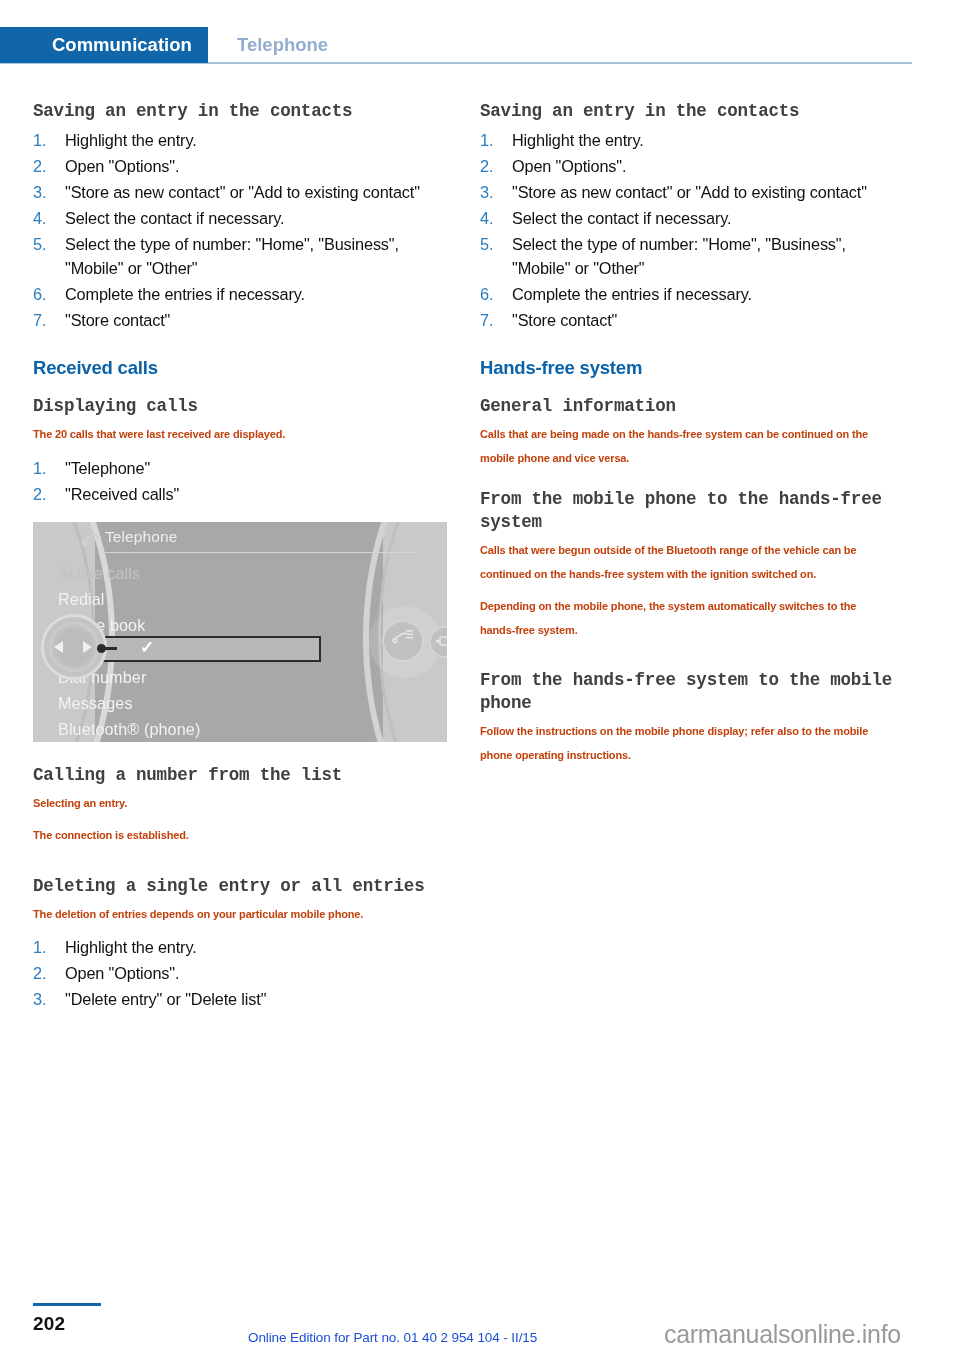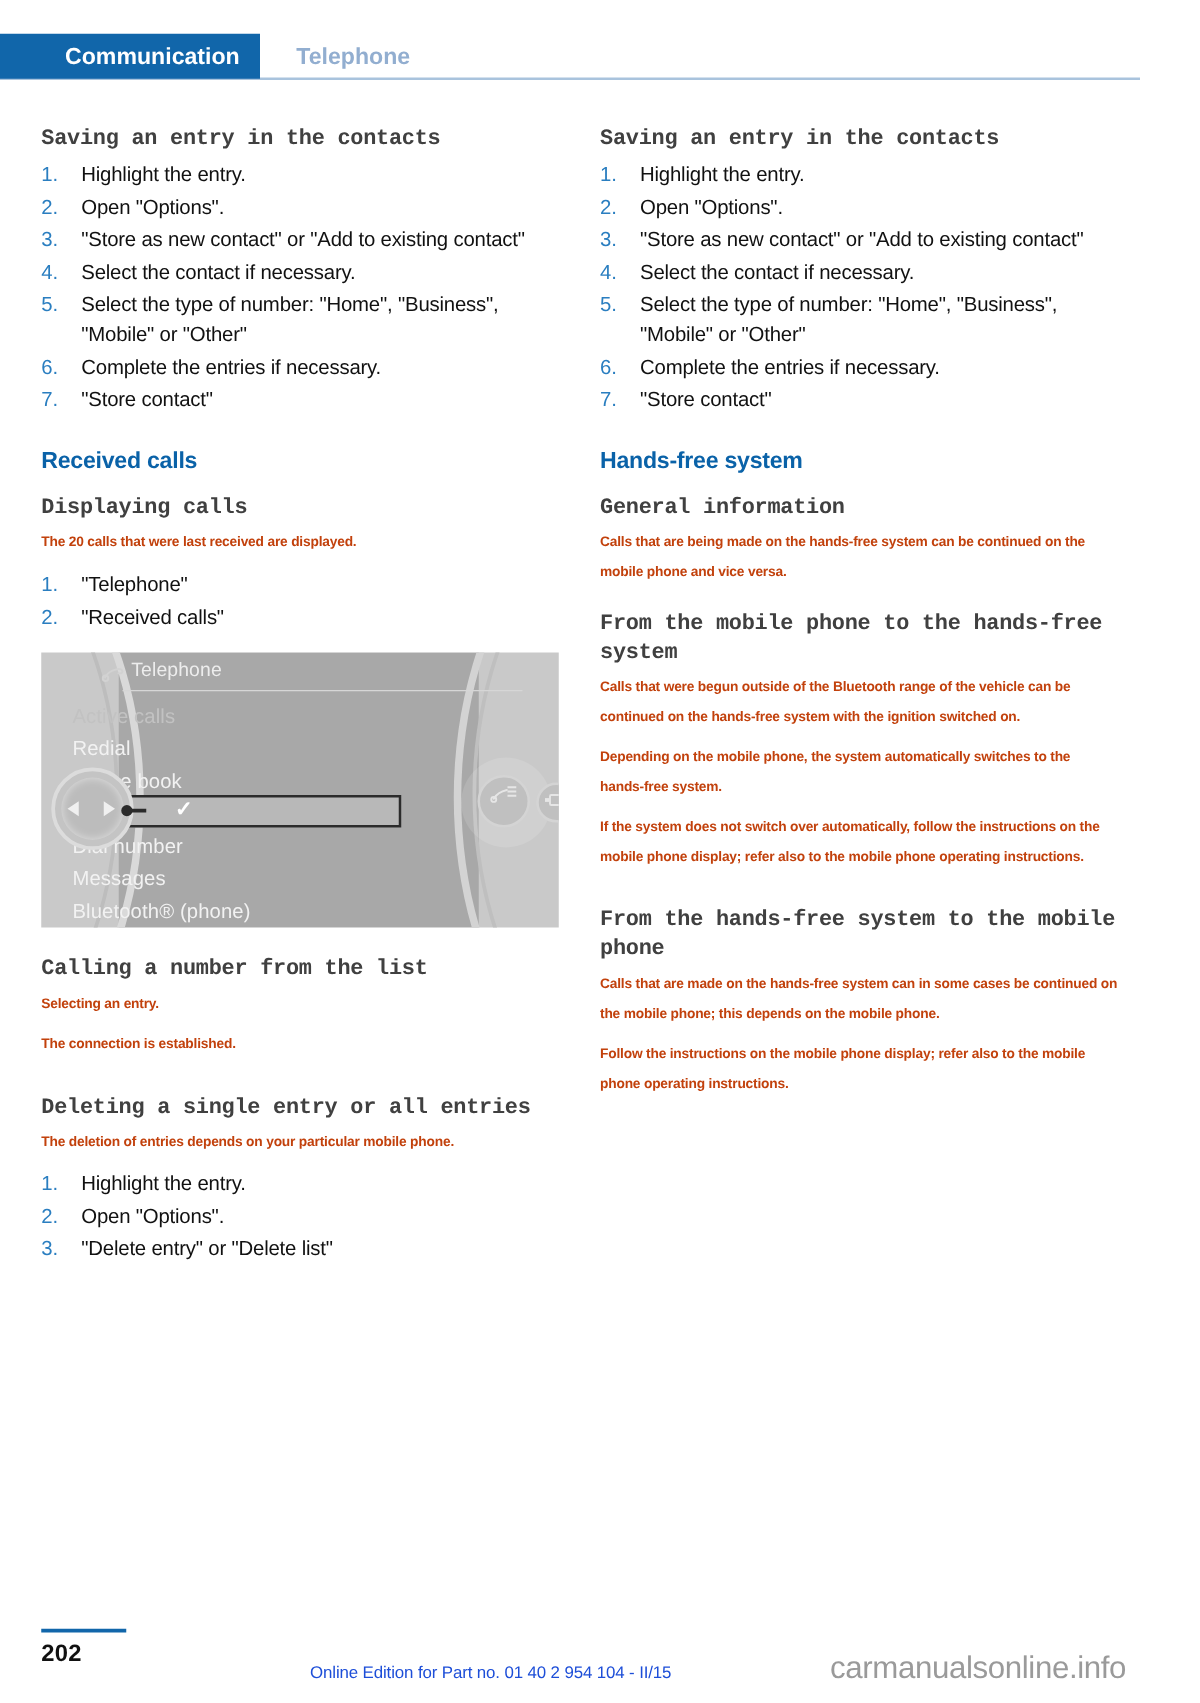--- a/index.html
+++ b/index.html
@@ -491,27 +491,25 @@
     <h3 class="sub">General information</h3>
 
     <p class="body">Calls that are being made on the hands-free system can be continued on the mobile phone and vice versa.</p>
 
     <div class="gap-sm"></div>
 
     <h3 class="sub">From the mobile phone to the hands-free system</h3>
 
     <p class="body">Calls that were begun outside of the Bluetooth range of the vehicle can be continued on the hands-free system with the ignition switched on.</p>
     <p class="body">Depending on the mobile phone, the system automatically switches to the hands-free system.</p>
-    <p class="body">If the system does not switch over automatically, follow the instructions on the mobile phone display; refer also to the mobile phone operating instructions.</p>
 
     <div class="gap-md"></div>
 
     <h3 class="sub">From the hands-free system to the mobile phone</h3>
 
-    <p class="body">Calls that are made on the hands-free system can in some cases be continued on the mobile phone; this depends on the mobile phone.</p>
     <p class="body">Follow the instructions on the mobile phone display; refer also to the mobile phone operating instructions.</p>
   </div>
 </div>
 
 <div id="footer-rule"></div>
 <div id="page-number">202</div>
 <div id="footer-note">Online Edition for Part no. 01 40 2 954 104 - II/15</div>
 <div id="watermark">carmanualsonline.info</div>
 
 </body></html>

